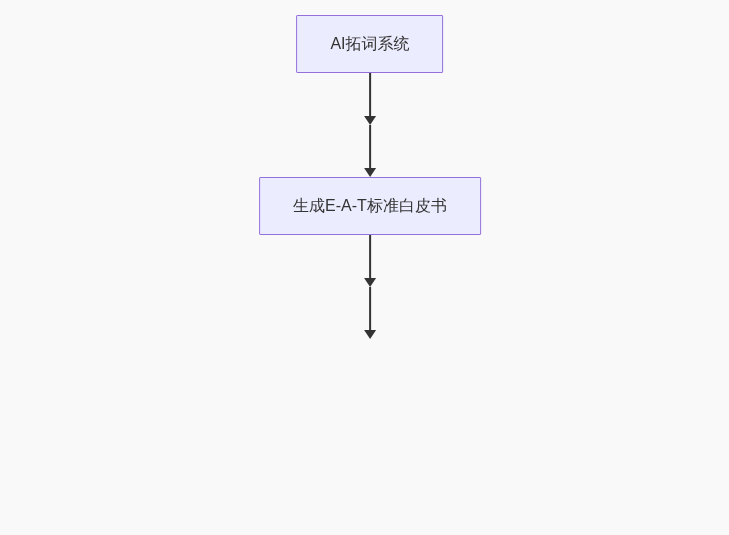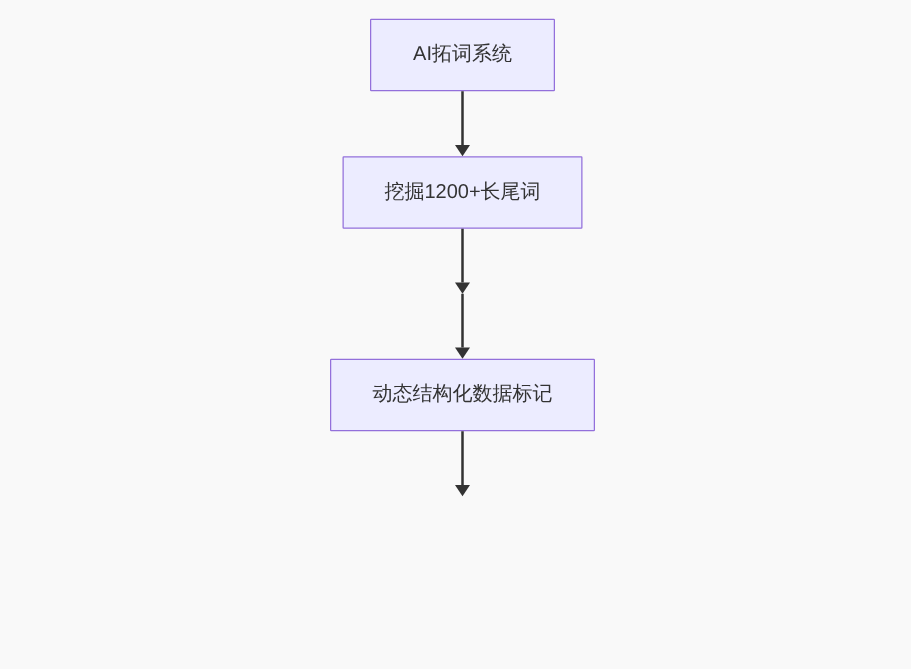--- a/index.html
+++ b/index.html
@@ -70,39 +70,36 @@
 
     <div class="node">
       <span>AI拓词系统</span>
     </div>
 
     <div class="edge">
       <div class="line"></div>
       <div class="head"></div>
     </div>
 
+
+    <div class="edge">
+      <div class="line"></div>
+      <div class="head"></div>
+    </div>
+
     <div class="node">
-      <span>挖掘1200+长尾词</span>
+      <span>生成E-A-T标准白皮书</span>
     </div>
 
     <div class="edge">
       <div class="line"></div>
       <div class="head"></div>
     </div>
 
 
     <div class="edge">
       <div class="line"></div>
       <div class="head"></div>
     </div>
 
-    <div class="node">
-      <span>动态结构化数据标记</span>
-    </div>
-
-    <div class="edge">
-      <div class="line"></div>
-      <div class="head"></div>
-    </div>
-
 
   </div>
 </div>
 
 </body></html>

